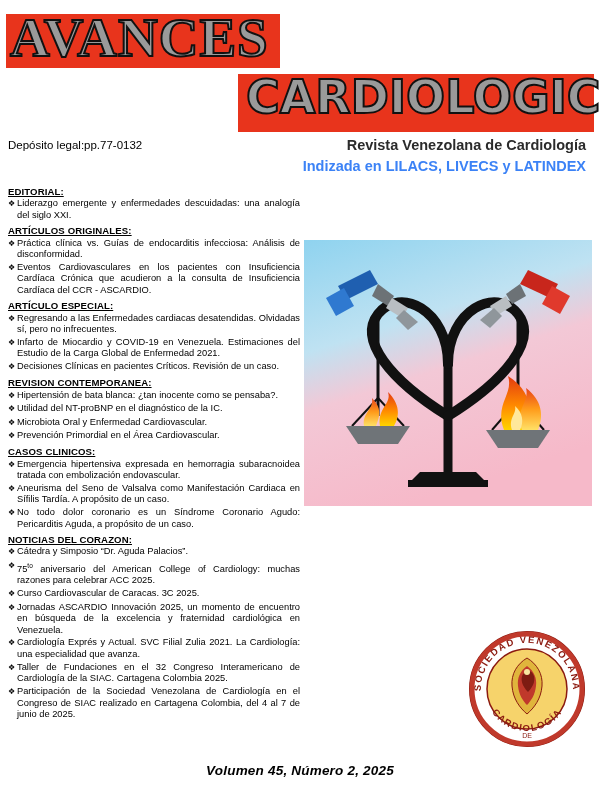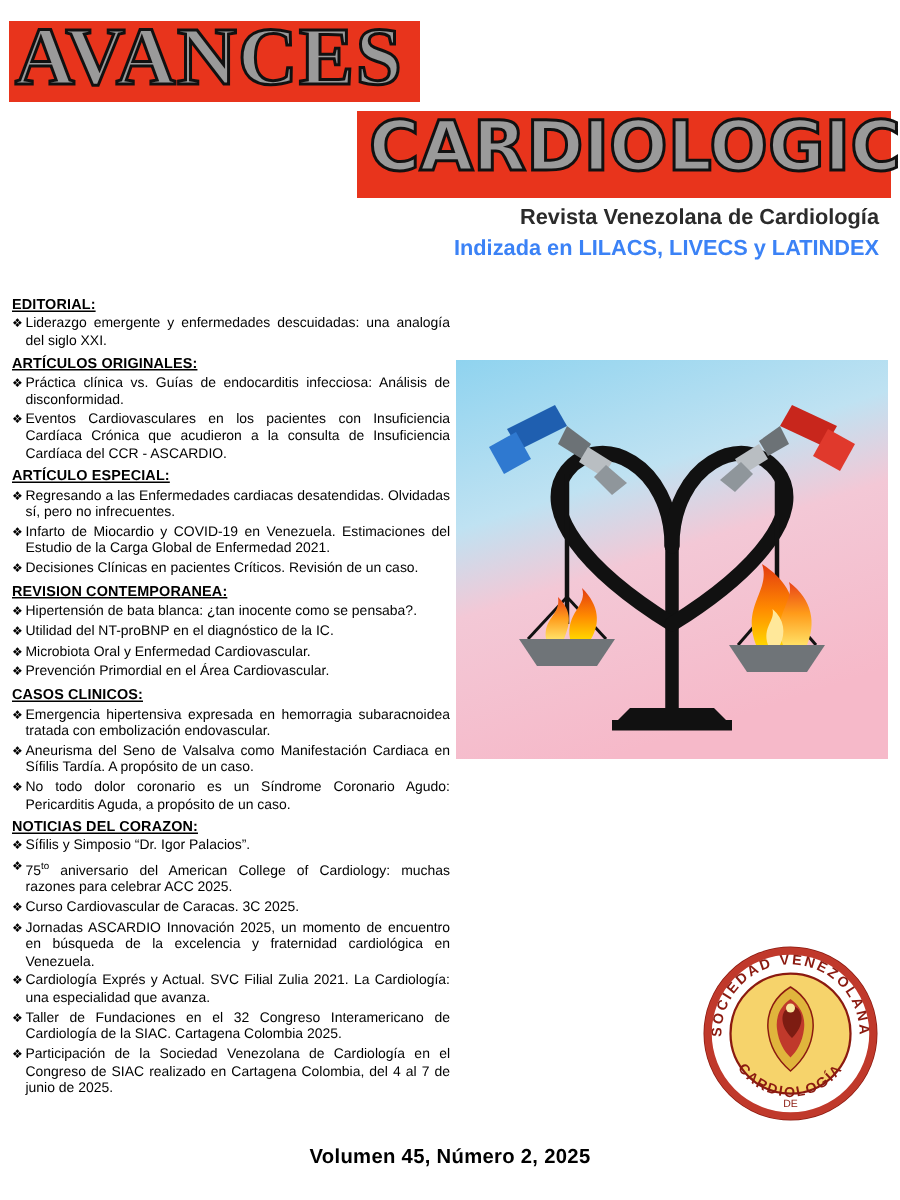--- a/index.html
+++ b/index.html
@@ -104,21 +104,21 @@
     line-height: 11.4px;
   }
   .sec-head {
     font-weight: bold;
     text-decoration: underline;
     font-size: 9.6px;
     margin-top: 4px;
     margin-bottom: 1px;
     letter-spacing: 0.1px;
   }
-  .sec-head:first-child { margin-top: 12px; }
+  .sec-head:first-child { margin-top: 0; }
   .item {
     display: flex;
     align-items: flex-start;
     margin-bottom: 1.5px;
   }
   .bullet {
     width: 9px;
     flex: 0 0 9px;
     font-size: 8px;
     line-height: 12px;
@@ -153,31 +153,33 @@
   
   .volume {
     position: absolute;
     left: 0;
     right: 0;
     bottom: 22px;
     text-align: center;
     font-size: 13.5px;
     font-weight: bold;
     letter-spacing: 0.2px;
+    font-style: italic;
   }
 </style>
 </head>
 <body>
 
 <div class="masthead">
   <div class="band-red-1"></div>
   <div class="band-red-2"></div>
   <div class="title-avances">AVANCES</div>
   <div class="title-cardiologicos">CARDIOLOGICOS</div>
   <div class="issn-block">
+    <div>Depósito legal:pp.77-0132</div>
   </div>
   <div class="subtitle-1">Revista Venezolana de Cardiología</div>
   <div class="subtitle-2">Indizada en LILACS, LIVECS y LATINDEX</div>
 </div>
 
 <div class="content">
 
   <div class="cover-art">
     <svg width="288" height="266" viewBox="0 0 288 266" xmlns="http://www.w3.org/2000/svg">
       <defs>
@@ -298,21 +300,21 @@
       <span class="item-text">Aneurisma del Seno de Valsalva como Manifestación Cardiaca en Sífilis Tardía. A propósito de un caso.</span>
     </div>
     <div class="item">
       <span class="bullet">❖</span>
       <span class="item-text">No todo dolor coronario es un Síndrome Coronario Agudo: Pericarditis Aguda, a propósito de un caso.</span>
     </div>
 
     <div class="sec-head">NOTICIAS DEL CORAZON:</div>
     <div class="item">
       <span class="bullet">❖</span>
-      <span class="item-text">Sífilis y Simposio “Dr. Igor Palacios”.</span>
+      <span class="item-text">Cátedra y Simposio “Dr. Aguda Palacios”.</span>
     </div>
     <div class="item">
       <span class="bullet">❖</span>
       <span class="item-text">75<sup>to</sup> aniversario del American College of Cardiology: muchas razones para celebrar ACC 2025.</span>
     </div>
     <div class="item">
       <span class="bullet">❖</span>
       <span class="item-text">Curso Cardiovascular de Caracas. 3C 2025.</span>
     </div>
     <div class="item">

